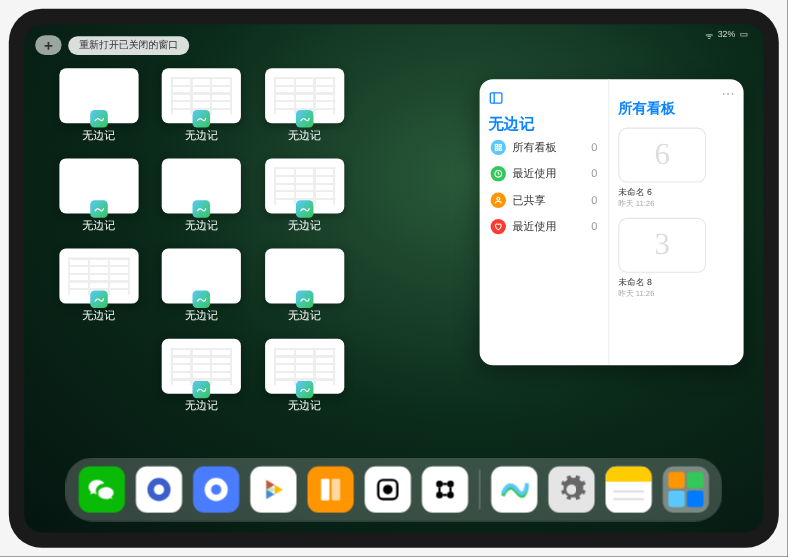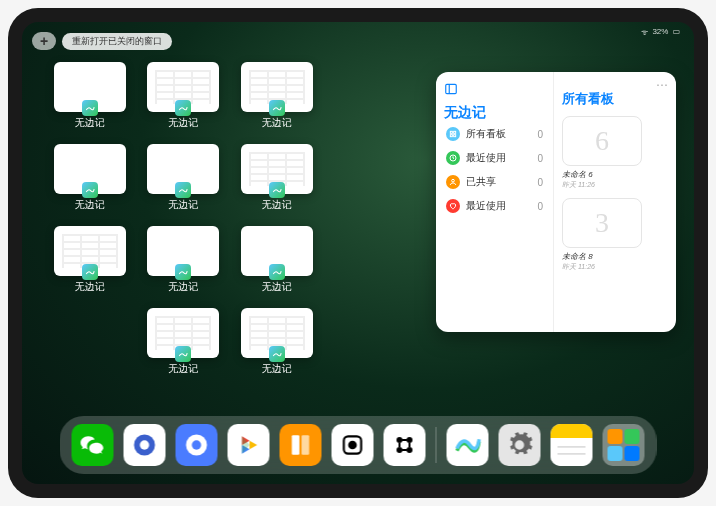--- a/index.html
+++ b/index.html
@@ -102,21 +102,21 @@
 .side-item .count { margin-left: auto; color: #999; }
 .main-content { flex: 1; padding: 10px 8px; }
 .main-content .dots { text-align: right; color: #aaa; font-size: 12px; line-height: 6px; }
 .main-content h2 { font-size: 13px; color: #0a84ff; font-weight: 600; margin: 2px 0 8px; }
 .board { margin-bottom: 8px; }
 .board-thumb {
   width: 80px; height: 50px; background: #fff; border: 1px solid #e5e5e5;
   border-radius: 8px; display: flex; align-items: center; justify-content: center;
   font-size: 28px; color: #ddd; font-family: cursive;
 }
-.board-meta { font-size: 8px; color: #333; margin-top: 3px; font-style: italic; }
+.board-meta { font-size: 8px; color: #333; margin-top: 3px; }
 .board-meta .sub { color: #aaa; font-size: 7px; }
 
 .dock {
   position: absolute; bottom: 10px; left: 50%; transform: translateX(-50%);
   background: rgba(255,255,255,.2);
   backdrop-filter: blur(10px);
   border-radius: 24px;
   padding: 8px 12px;
   display: flex; gap: 10px; align-items: center;
 }

